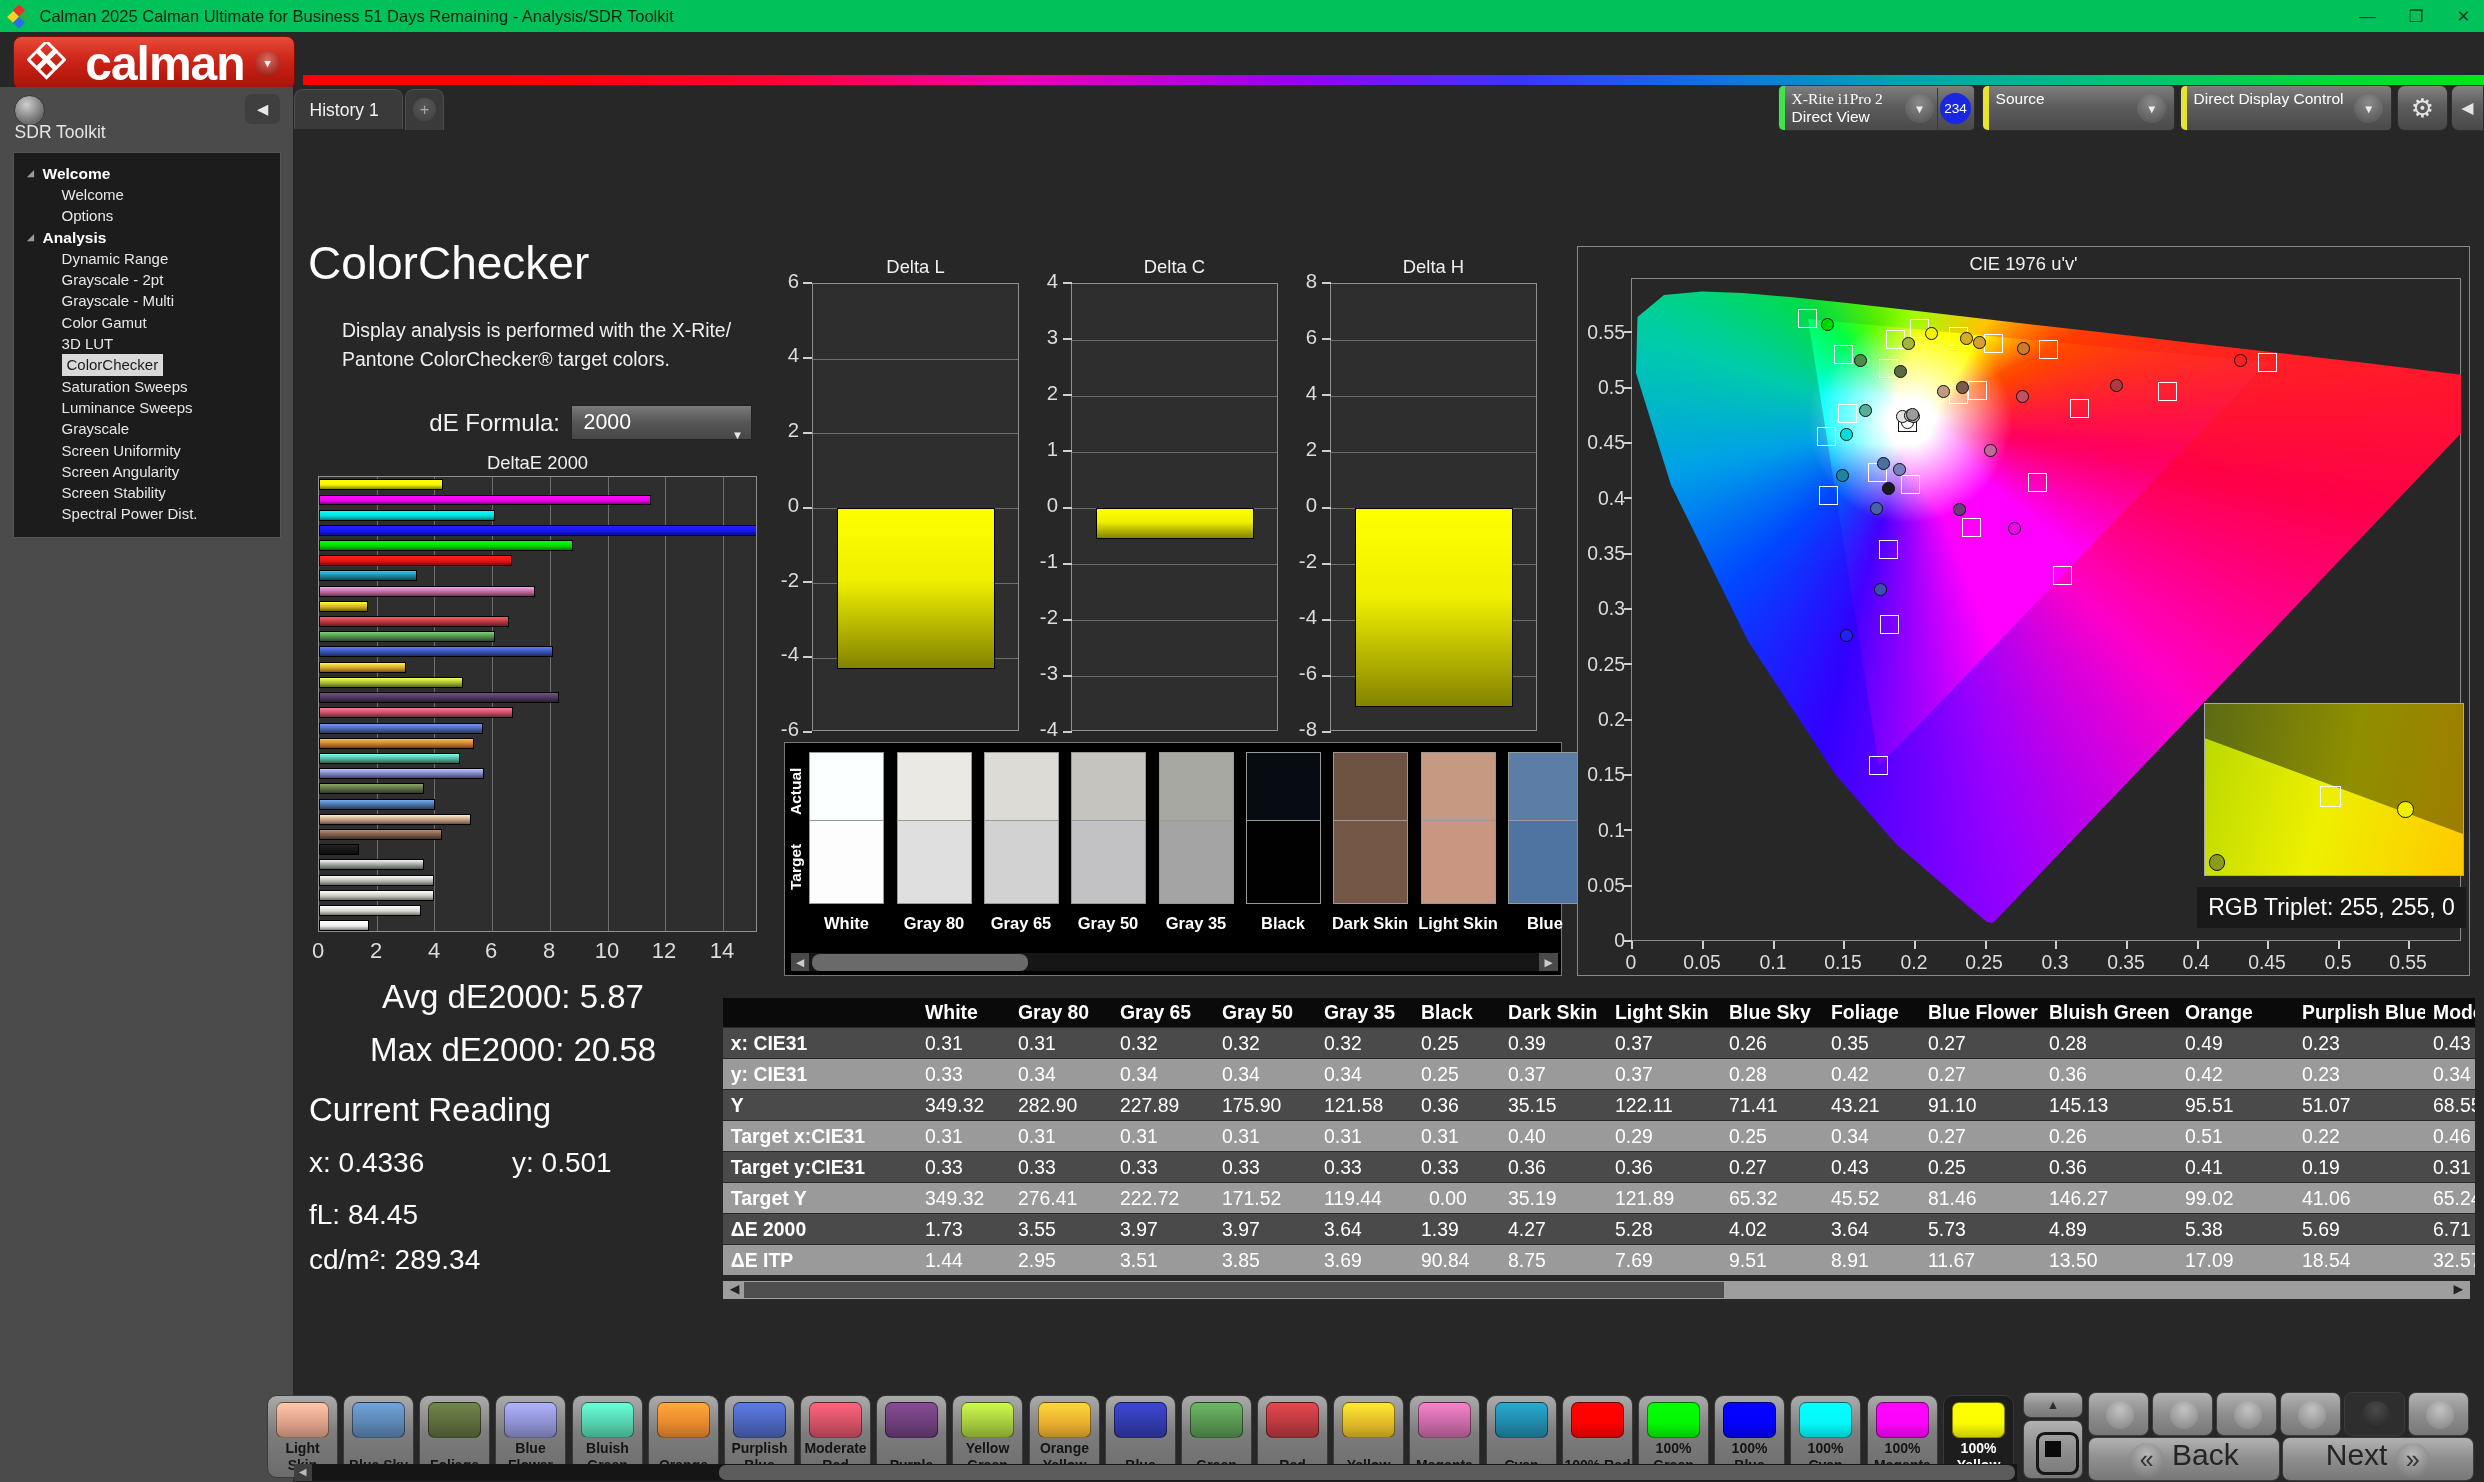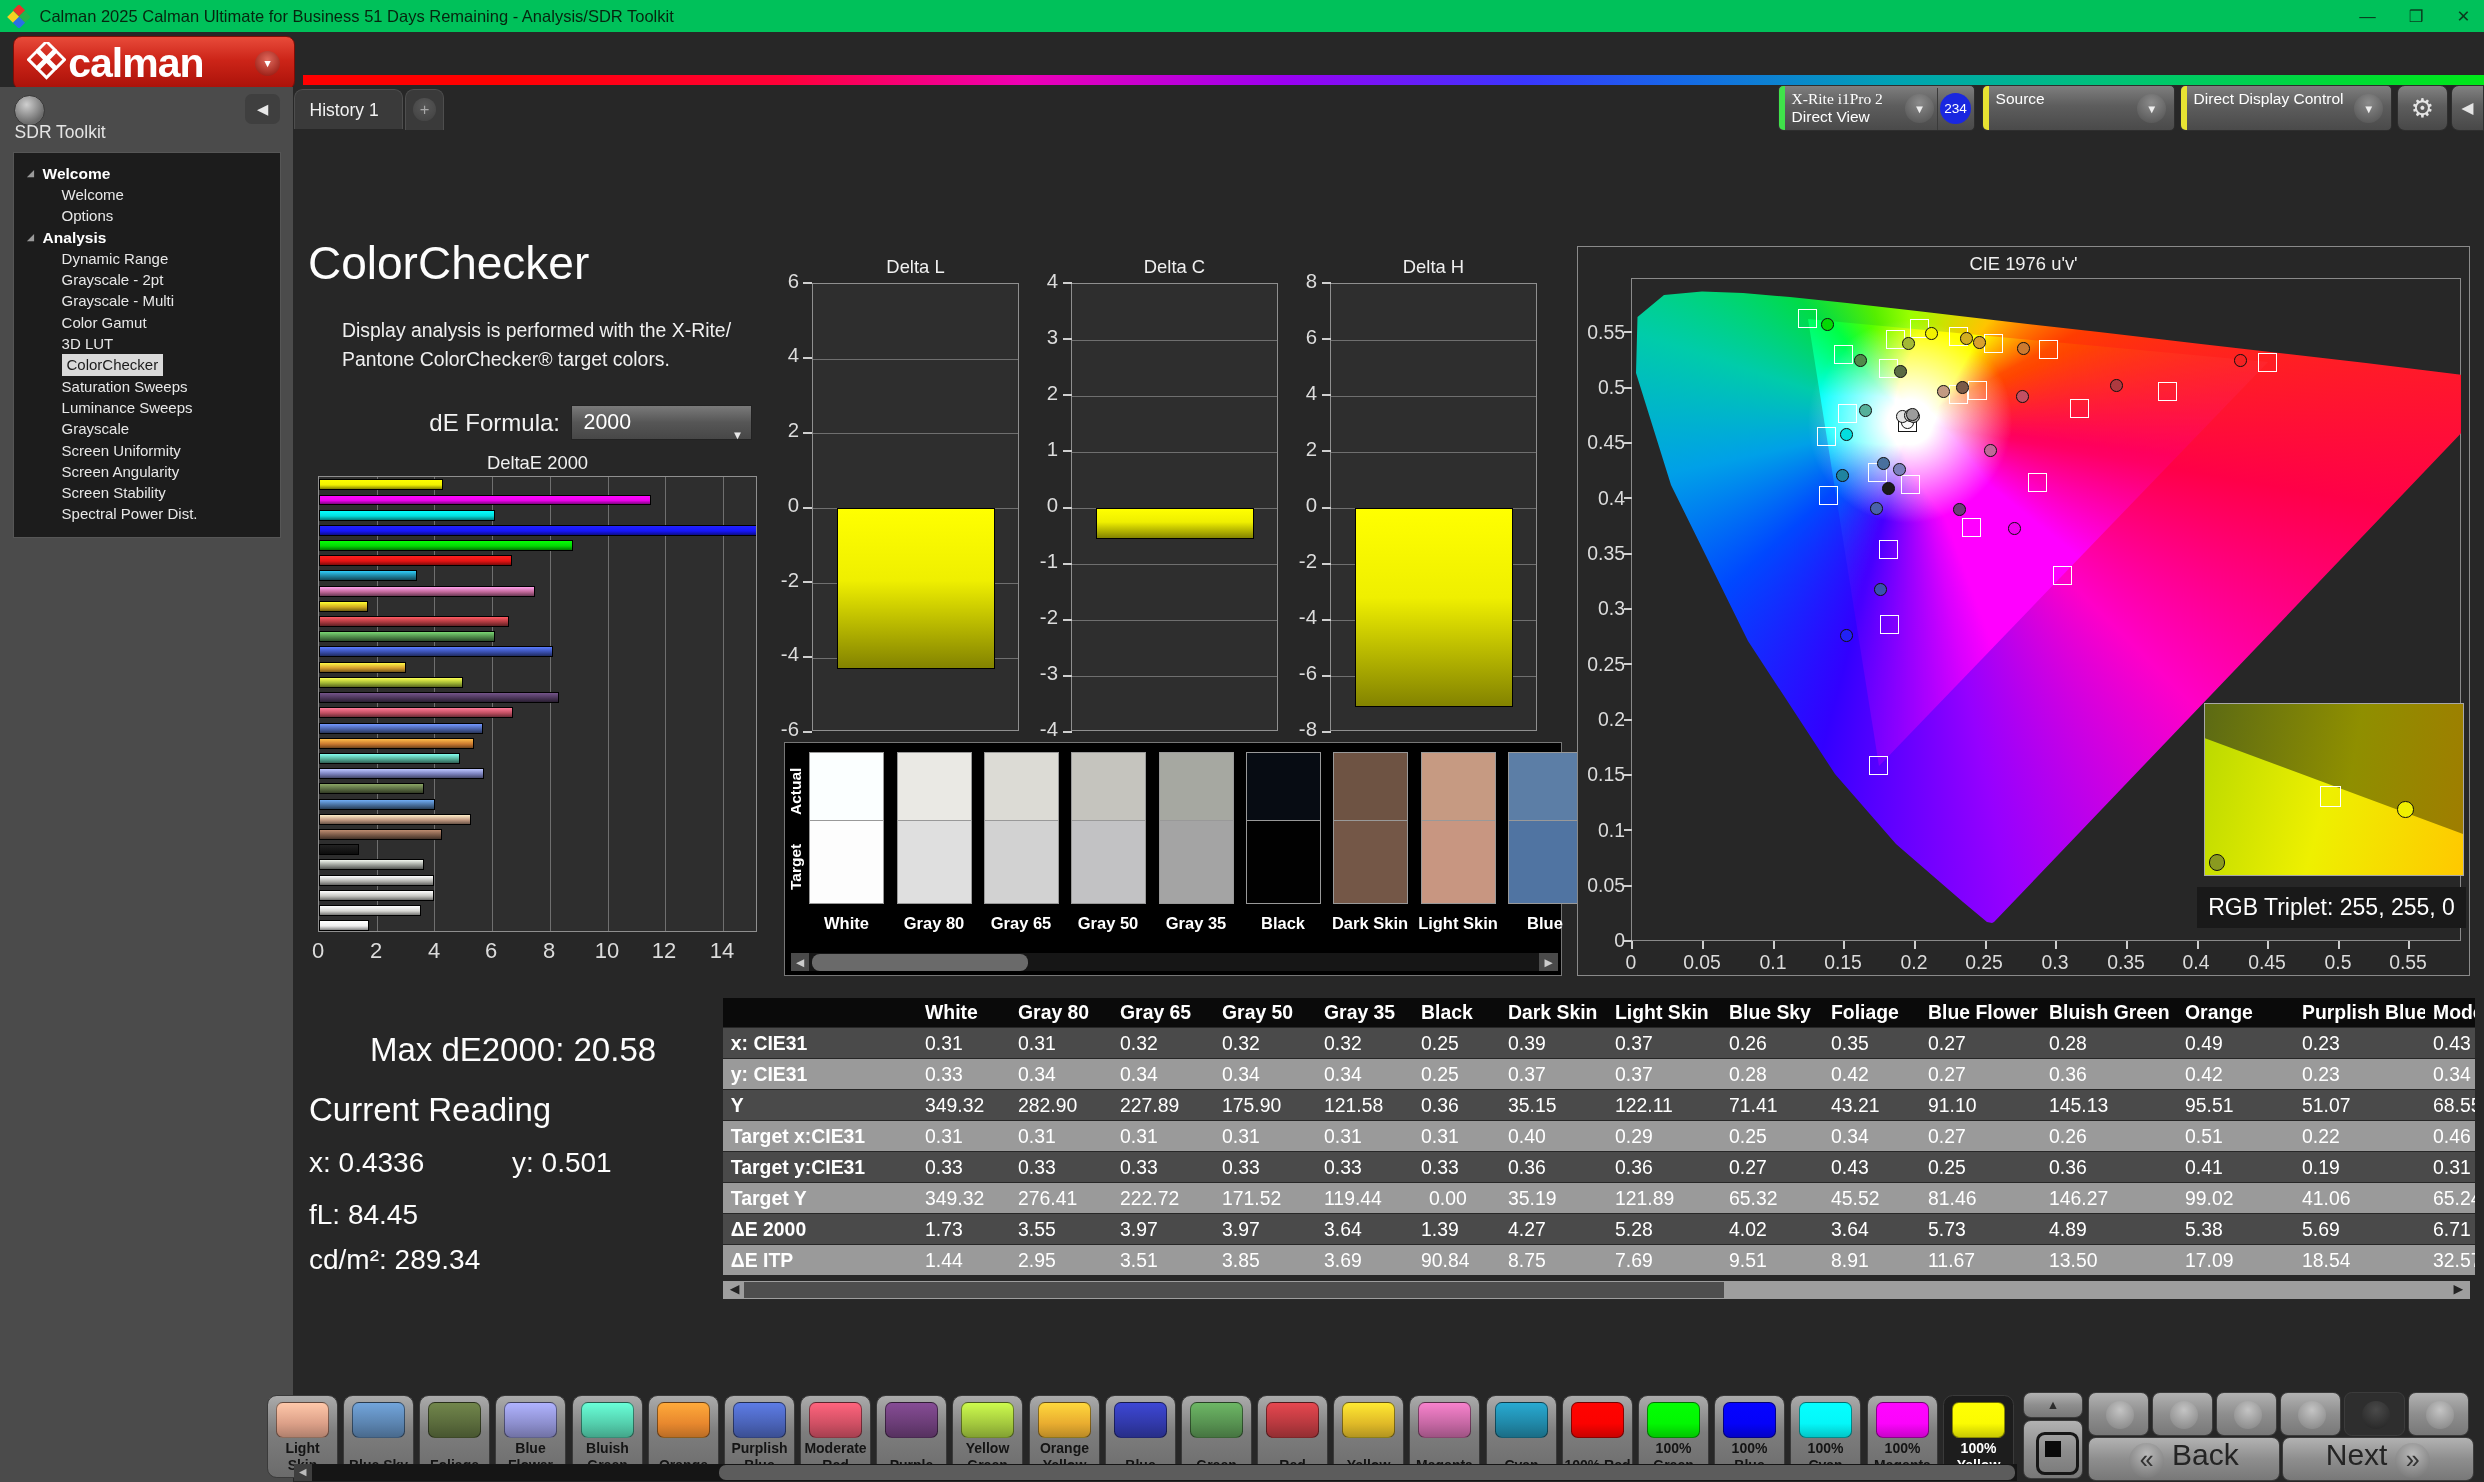--- a/index.html
+++ b/index.html
@@ -7,21 +7,21 @@
        font-family:"Liberation Sans",sans-serif;color:#fff;}
   
   .titlebar{position:absolute;left:0;top:0;width:2484px;height:32px;background:#00c15a;display:flex;align-items:center;}
   .tb-logo{width:23px;height:23px;margin-left:6.8px;}
   .tb-title{color:#06260f;font-size:16.5px;margin-left:9.7px;white-space:nowrap;}
   .tb-controls{position:absolute;right:13.6px;top:0;height:32px;display:flex;gap:33px;align-items:center;color:#0a3b1e;font-size:16.5px;}
   .tb-controls span{cursor:default;}
   
   .calman-btn{position:absolute;left:12.6px;top:36px;width:280px;height:52px;border-radius:8.7px;
      background:linear-gradient(#e84b3a,#cc2418 45%,#a91109);border:1px solid #7d0d06;display:flex;align-items:center;}
-  .cb-text{font-size:41px;font-weight:bold;letter-spacing:-1px;color:#fff;margin-left:2px;text-align:center;}
+  .cb-text{font-size:48px;font-weight:bold;letter-spacing:-1px;color:#fff;margin-left:19px;text-align:center;}
   .cb-caret{position:absolute;right:13.6px;top:13.6px;width:25px;height:25px;border-radius:50%;
      background:radial-gradient(circle at 50% 35%,#e0695c,#8c0f07);color:#fff;font-size:10.7px;text-align:center;line-height:25px;}
   .rainbow{position:absolute;left:303px;top:75px;width:2181px;height:9.7px;
      background:linear-gradient(to right,#ff0000 0%,#ff0000 9%,#ff0038 22%,#ef00b4 33%,#9b00f2 45%,#3a36ff 56%,#1668e8 63%,#00a3b4 73%,#00c378 83%,#00da38 93%,#00e818 100%);}
   
   .tab{position:absolute;top:89px;height:40px;background:#3a3a3a;border:1px solid #4e4e4e;border-bottom:none;border-radius:8.7px 8.7px 0 0;}
   .history-tab{left:294px;width:109px;font-size:17.5px;color:#f2f2f2;line-height:40px;padding-left:14.6px;box-sizing:border-box;}
   .plus-tab{left:405px;width:37px;}
   .plus-circle{display:block;width:23px;height:23px;margin:7.8px auto 0;border-radius:50%;background:radial-gradient(circle at 50% 35%,#585858,#404040);color:#a8a8a8;font-size:16.5px;text-align:center;line-height:22px;}
   
@@ -354,20 +354,21 @@
       <div class="cie-dot" style="left: 406px; top: 197px; background: rgb(192, 104, 152);"></div>
       <div class="cie-dot" style="left: 258px; top: 222px; background: rgb(31, 132, 160);"></div>
       <div class="cie-dot" style="left: 656px; top: 107px; background: rgb(244, 34, 34);"></div>
       <div class="cie-dot" style="left: 243px; top: 71px; background: rgb(4, 216, 4);"></div>
       <div class="cie-dot" style="left: 262px; top: 382px; background: rgb(34, 34, 244);"></div>
       <div class="cie-dot" style="left: 262px; top: 181px; background: rgb(4, 222, 222);"></div>
       <div class="cie-dot" style="left: 430px; top: 275px; background: rgb(238, 4, 238);"></div>
       <div class="cie-dot" style="left: 347px; top: 80px; background: rgb(242, 242, 0);"></div>
     </div>
 
+  <div class="stat" style="left:309px;top:978px;width:408px;text-align:center;font-size:33px;">Avg dE2000: 5.87</div>
   <div class="stat" style="left:309px;top:1031px;width:408px;text-align:center;font-size:33px;">Max dE2000: 20.58</div>
   <div class="stat" style="left:309px;top:1091px;font-size:33px;">Current Reading</div>
   <div class="stat" style="left:309px;top:1147px;font-size:28px;">x: 0.4336</div>
   <div class="stat" style="left:512px;top:1147px;font-size:28px;">y: 0.501</div>
   <div class="stat" style="left:309px;top:1199px;font-size:28px;">fL: 84.45</div>
   <div class="stat" style="left:309px;top:1244px;font-size:28px;">cd/m²: 289.34</div>
 
   <div id="dtable">
       <div style="position: absolute; left: 0px; top: 0px; width: 2135px; height: 29px; background: rgb(10, 10, 10);">
         <div style="position: absolute; left: 202px; top: 0px; width: 85px; height: 29px; line-height: 29px; font-weight: bold; font-size: 19.4px; white-space: nowrap; overflow: hidden; color: rgb(255, 255, 255);">White</div>

